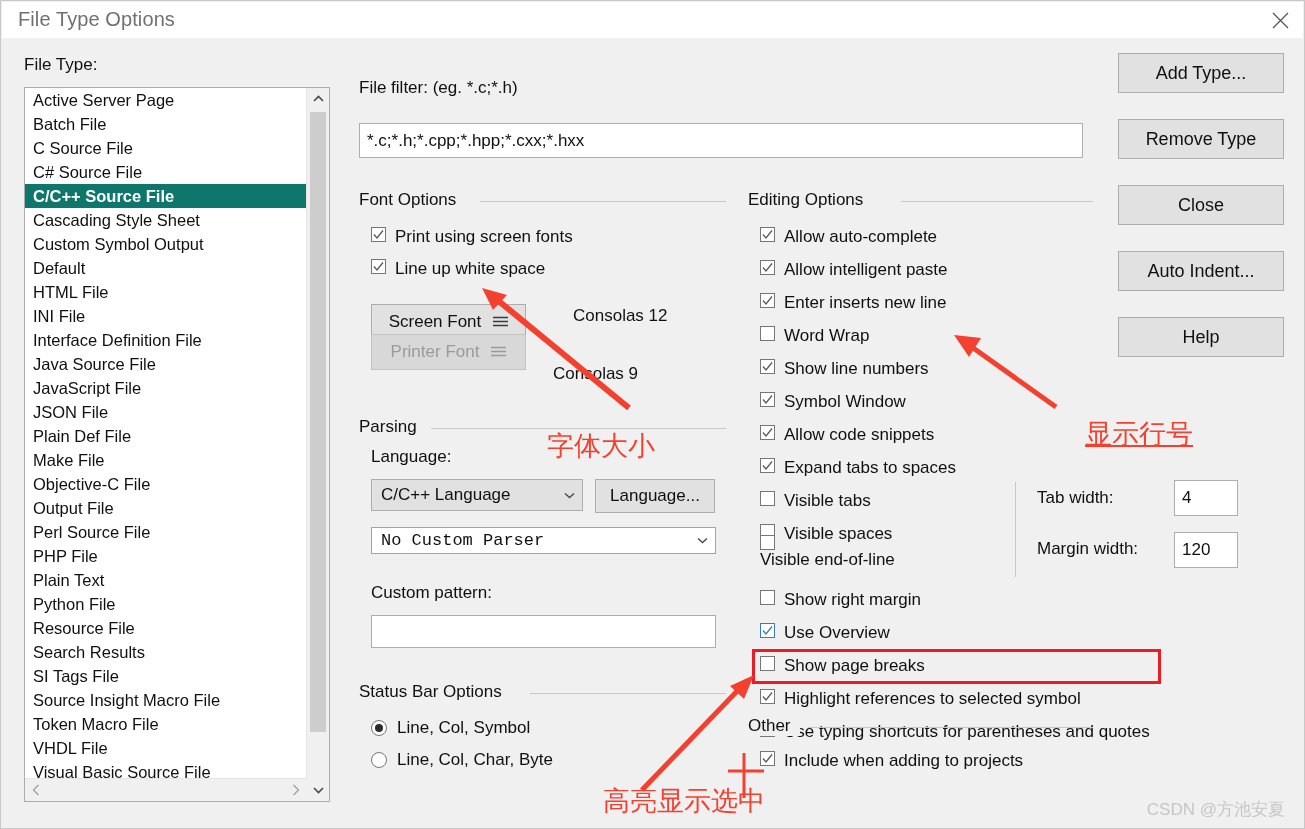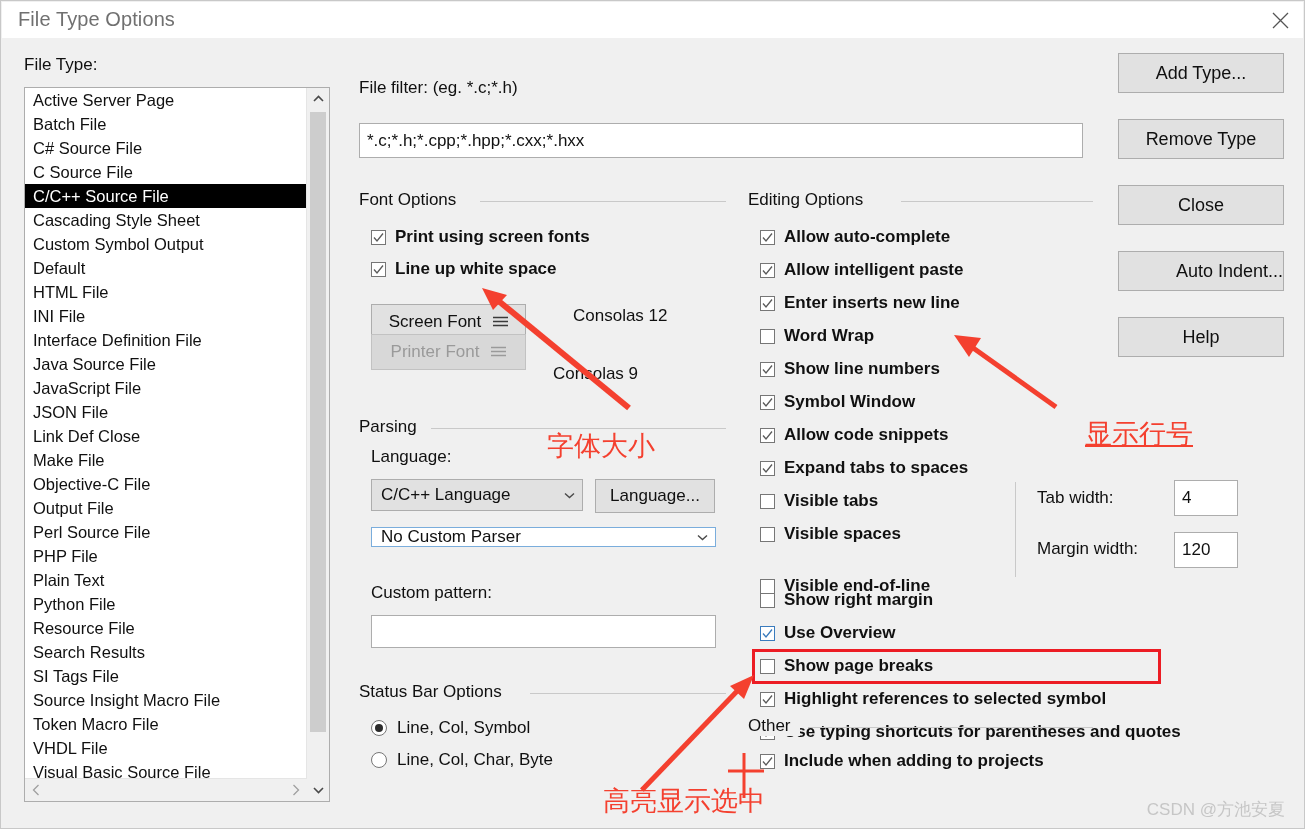--- a/index.html
+++ b/index.html
@@ -50,21 +50,21 @@
   .list-inner{
     position:absolute;left:0;top:0;right:22px;bottom:0;
     overflow:hidden;
   }
   .list-item{
     height:24px;line-height:24px;
     padding-left:8px;
     font-size:16.5px;color:#101010;
     white-space:nowrap;cursor:default;
   }
-  .list-item.selected{background:#000000;color:#ffffff;}
+  .list-item.selected{background:#0f766e;color:#ffffff;font-weight:bold;}
   
   .vscroll{
     position:absolute;right:0;top:0;width:22px;bottom:23px;
     background:#f0f0f0;border-left:1px solid #e5e5e5;
   }
   .vscroll .arrow{
     position:absolute;left:0;width:22px;height:22px;
     display:flex;align-items:center;justify-content:center;
     color:#5a5a5a;font-size:11px;cursor:pointer;
   }
@@ -100,23 +100,22 @@
   #file-filter-input{left:357px;top:85px;width:724px;height:35px;}
   
   .group-title{
     position:absolute;font-size:17px;color:#101010;white-space:nowrap;
     background:#f0f0f0;padding-right:9px;
   }
   .group-line{
     position:absolute;height:1px;background:#c9c9c9;
   }
   .chk{
-    position:absolute;display:flex;align-items:center;cursor:pointer;
+    position:absolute;display:flex;cursor:pointer;
     white-space:nowrap;
-    font-weight:bold;
   }
   .chk .box{
     width:15px;height:15px;border:1px solid #767676;background:#ffffff;
     box-sizing:border-box;margin-right:9px;position:relative;flex:none;
   }
   .chk .box.focusbox{border-color:#3a7bbd;}
   .chk .box svg{position:absolute;left:1px;top:1px;}
   .chk .txt{font-size:17px;color:#101010;}
   .radio{
     position:absolute;display:flex;align-items:center;cursor:pointer;
@@ -193,33 +192,33 @@
   </div>
 
   <div class="content">
 
     <div class="lbl" id="file-type-label">File Type:</div>
 
     <div class="listbox">
       <div class="list-inner" id="file-type-list">
           <div class="list-item">Active Server Page</div>
           <div class="list-item">Batch File</div>
+          <div class="list-item">C Source File</div>
           <div class="list-item">C# Source File</div>
-          <div class="list-item">C Source File</div>
           <div class="list-item selected">C/C++ Source File</div>
           <div class="list-item">Cascading Style Sheet</div>
           <div class="list-item">Custom Symbol Output</div>
           <div class="list-item">Default</div>
           <div class="list-item">HTML File</div>
           <div class="list-item">INI File</div>
           <div class="list-item">Interface Definition File</div>
           <div class="list-item">Java Source File</div>
           <div class="list-item">JavaScript File</div>
           <div class="list-item">JSON File</div>
-          <div class="list-item">Link Def Close</div>
+          <div class="list-item">Plain Def File</div>
           <div class="list-item">Make File</div>
           <div class="list-item">Objective-C File</div>
           <div class="list-item">Output File</div>
           <div class="list-item">Perl Source File</div>
           <div class="list-item">PHP File</div>
           <div class="list-item">Plain Text</div>
           <div class="list-item">Python File</div>
           <div class="list-item">Resource File</div>
           <div class="list-item">Search Results</div>
           <div class="list-item">SI Tags File</div>
@@ -311,21 +310,21 @@
       <span class="carrow">
         <svg width="11" height="7" viewBox="0 0 11 7">
             <path d="M1 1.5 L5.5 5.5 L10 1.5" stroke="#4a4a4a" stroke-width="1.4" fill="none"></path>
           </svg>
       </span>
     </div>
     <div class="pbtn" style="left:593px;top:441px;width:120px;height:34px;">
       <span>Language...</span>
     </div>
 
-    <div class="combo light" style="left:369px;top:489px;width:345px;height:20px;">
+    <div class="combo light" style="left:369px;top:489px;width:345px;height:27px;font-family:Liberation Mono, monospace;">
       <span class="cv">No Custom Parser</span>
       <span class="carrow">
         <svg width="11" height="7" viewBox="0 0 11 7">
             <path d="M1 1.5 L5.5 5.5 L10 1.5" stroke="#4a4a4a" stroke-width="1.4" fill="none"></path>
           </svg>
       </span>
     </div>
 
     <div class="lbl" style="left:369px;top:545px;">Custom pattern:</div>
     <div class="textbox" style="left:369px;top:577px;width:345px;height:33px;line-height:31px;"></div>
@@ -407,21 +406,21 @@
           <span class="txt">Expand tabs to spaces</span>
         </div>
         <div class="chk" style="left: 758px; top: 453px;">
           <span class="box"></span>
           <span class="txt">Visible tabs</span>
         </div>
         <div class="chk" style="left: 758px; top: 486px;">
           <span class="box"></span>
           <span class="txt">Visible spaces</span>
         </div>
-        <div class="chk" style="left: 758px; top: 538px;">
+        <div class="chk" style="left: 758px; top: 497px; flex-direction: column;">
           <span class="box"></span>
           <span class="txt">Visible end-of-line</span>
         </div>
         <div class="chk" style="left: 758px; top: 552px;">
           <span class="box"></span>
           <span class="txt">Show right margin</span>
         </div>
         <div class="chk" style="left: 758px; top: 585px;">
           <span class="box focusbox">
             <svg width="11" height="11" viewBox="0 0 11 11">
@@ -474,21 +473,21 @@
 
     <div class="rbtn" style="top:15px;">
         <span>Add Type...</span>
       </div>
     <div class="rbtn" style="top:81px;">
         <span>Remove Type</span>
       </div>
     <div class="rbtn" style="top:147px;">
         <span>Close</span>
       </div>
-    <div class="rbtn" style="top:213px;justify-content:flex-end;">
+    <div class="rbtn" style="top:213px;">
         <span>Auto Indent...</span>
       </div>
     <div class="rbtn" style="top:279px;">
         <span>Help</span>
       </div>
 
     <div class="redbox" style="left:750px;top:611px;width:409px;height:35px;"></div>
 
     <svg class="arrowlayer" width="1303" height="791">
 

